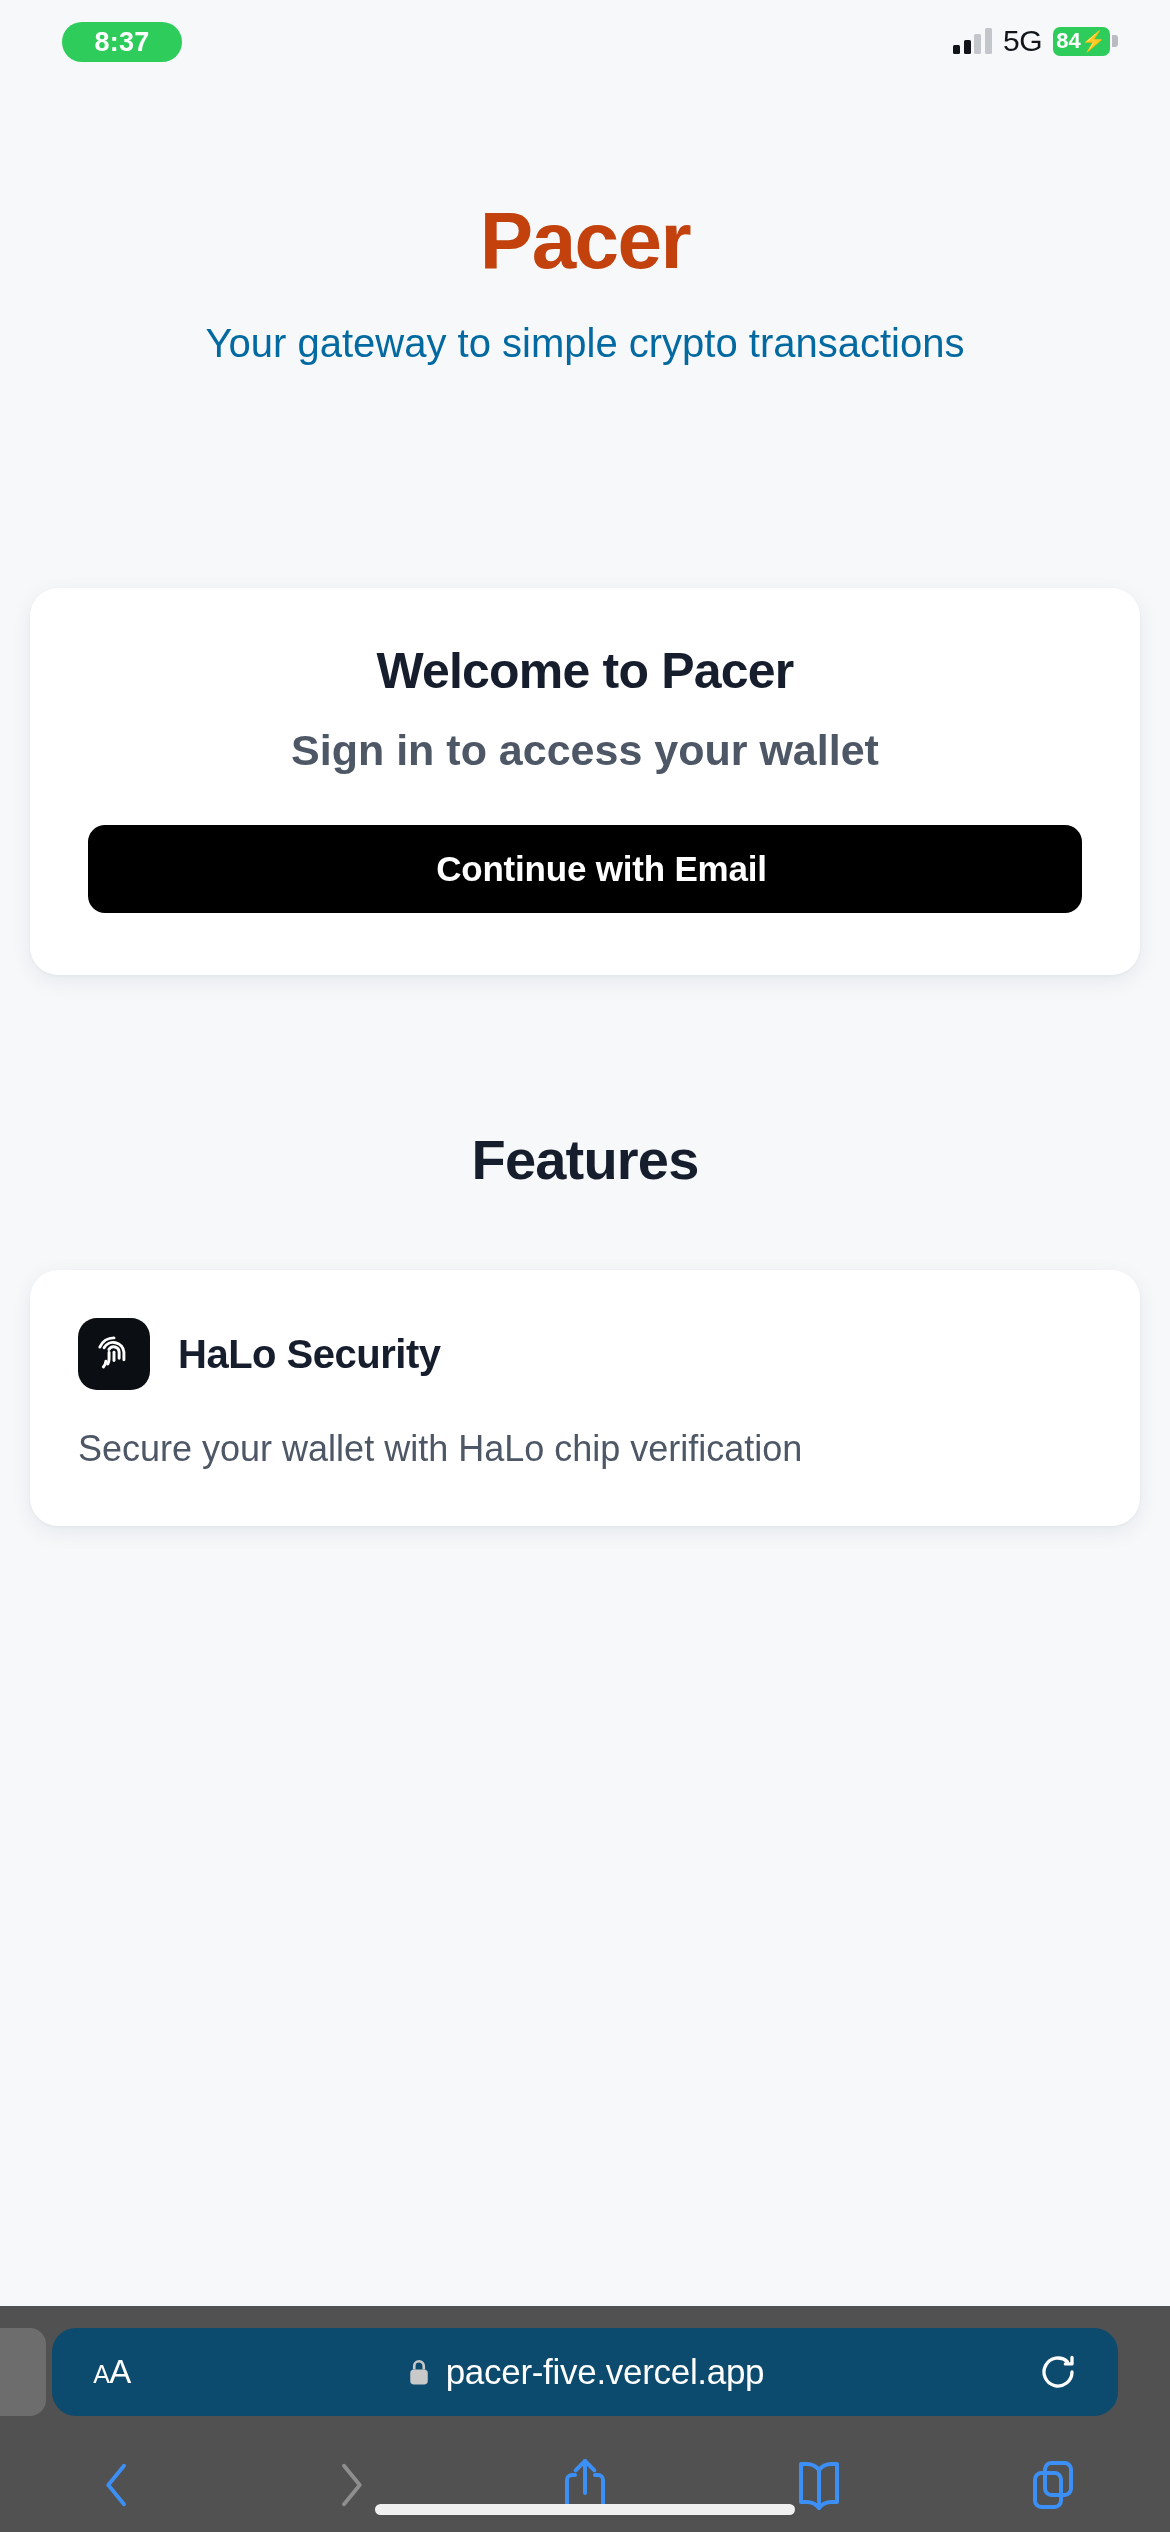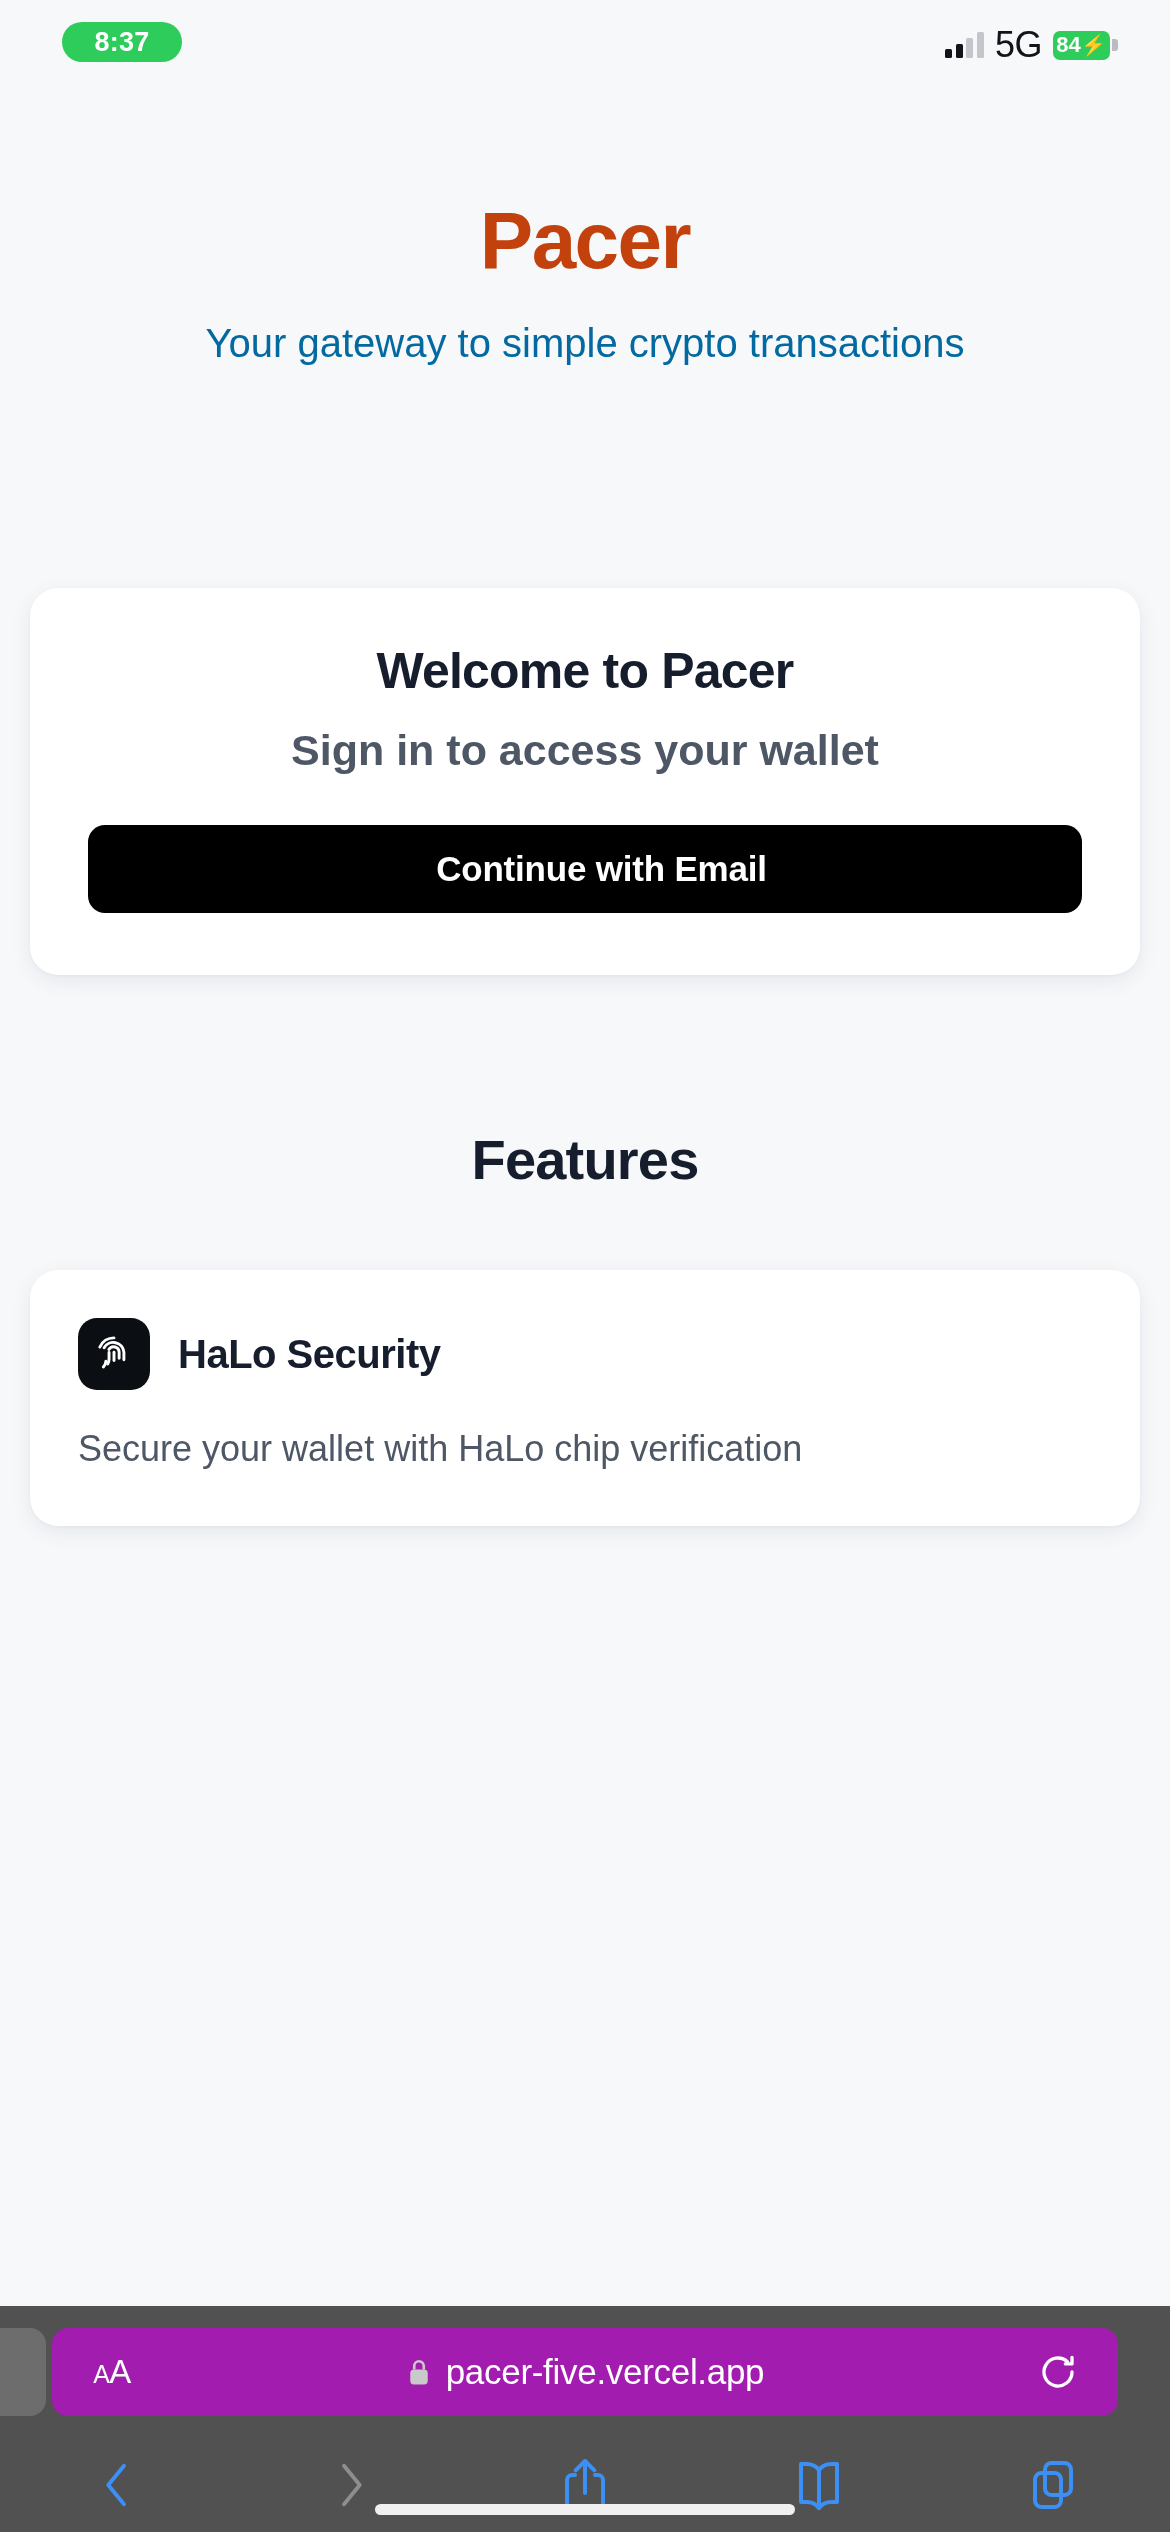--- a/index.html
+++ b/index.html
@@ -21,21 +21,21 @@
   }
   .time-pill span { color:#ffffff; font-size:27px; font-weight:600; letter-spacing:.3px; }
 
   .status-right { position:absolute; right:52px; top:24px; display:flex; align-items:center; gap:11px; }
   .signal { display:flex; align-items:flex-end; gap:3.5px; height:26px; }
   .signal i { display:block; width:7px; background:#111418; border-radius:1.5px; }
   .signal i:nth-child(1){ height:9px; }
   .signal i:nth-child(2){ height:14px; }
   .signal i:nth-child(3){ height:20px; background:#c3c6ca; }
   .signal i:nth-child(4){ height:26px; background:#c3c6ca; }
-  .net { font-size:36px; font-weight:500; color:#111418; letter-spacing:-.5px; }
+  .net { font-size:30px; font-weight:500; color:#111418; letter-spacing:-.5px; }
   .battery { position:relative; display:flex; align-items:center; }
   .batt-body {
     width:57px; height:29px; border-radius:7px; background:#2ecc5a;
     display:flex; align-items:center; justify-content:center; gap:1px;
   }
   .batt-body .pct { color:#fff; font-size:22px; font-weight:700; }
   .batt-body .bolt { color:#fff; font-size:20px; line-height:1; font-weight:700; }
   .batt-cap { width:6px; height:12px; background:#b9bcc0; border-radius:0 3px 3px 0; margin-left:2px; }
 
   
@@ -98,21 +98,21 @@
     position:absolute; left:0; bottom:0; width:1170px; height:226px;
     background:#515151;
   }
   .safari-top { position:relative; height:132px; }
   .tab-peek {
     position:absolute; left:-22px; top:22px; width:68px; height:88px;
     background:#6d6d6d; border-radius:16px;
   }
   .urlbar {
     position:absolute; left:52px; top:22px; width:1066px; height:88px;
-    background:#a21caf; border-radius:16px;
+    background:#0c4a6e; border-radius:24px;
     display:flex; align-items:center;
   }
   .aa { width:120px; text-align:center; color:#ffffff; font-weight:500; letter-spacing:-.5px; }
   .aa .s { font-size:25px; } .aa .l { font-size:33px; }
   .url-mid { flex:1; display:flex; align-items:center; justify-content:center; gap:14px; }
   .lock svg { width:26px; height:30px; display:block; }
   .url-text { color:#ffffff; font-size:35px; font-weight:400; letter-spacing:-.3px; }
   .reload { width:120px; display:flex; align-items:center; justify-content:center; }
   .reload svg { width:42px; height:42px; display:block; }
 

